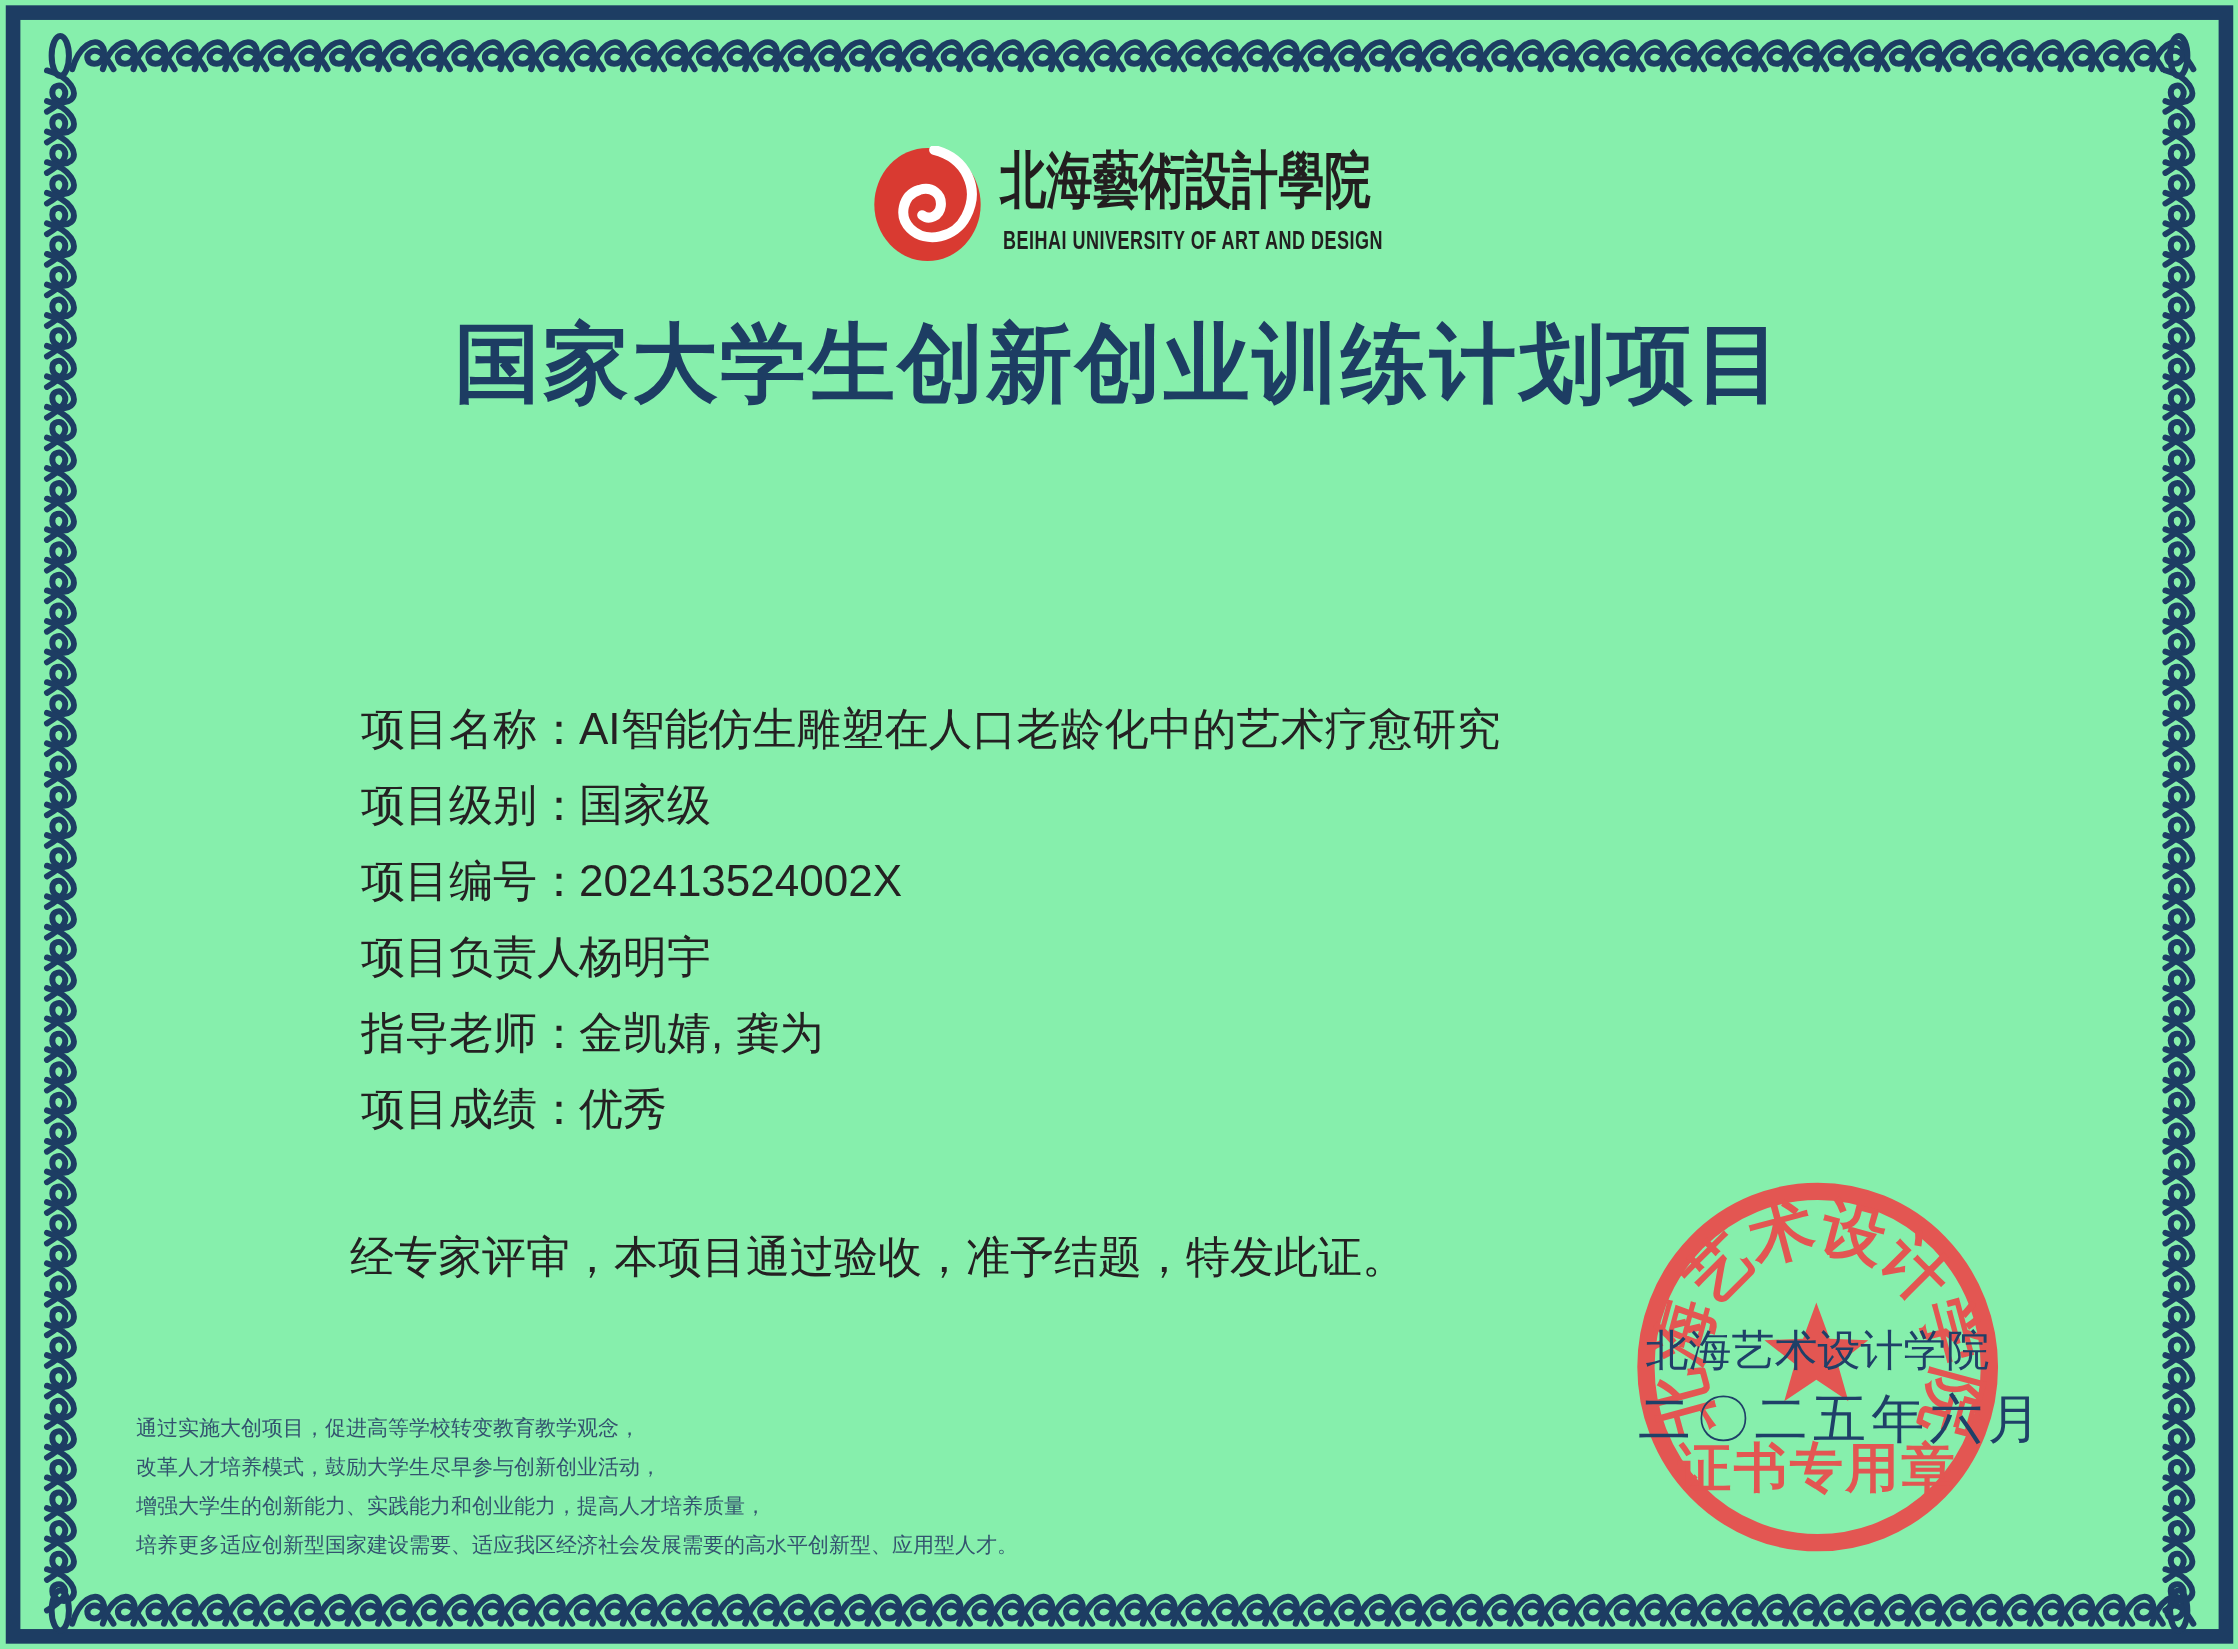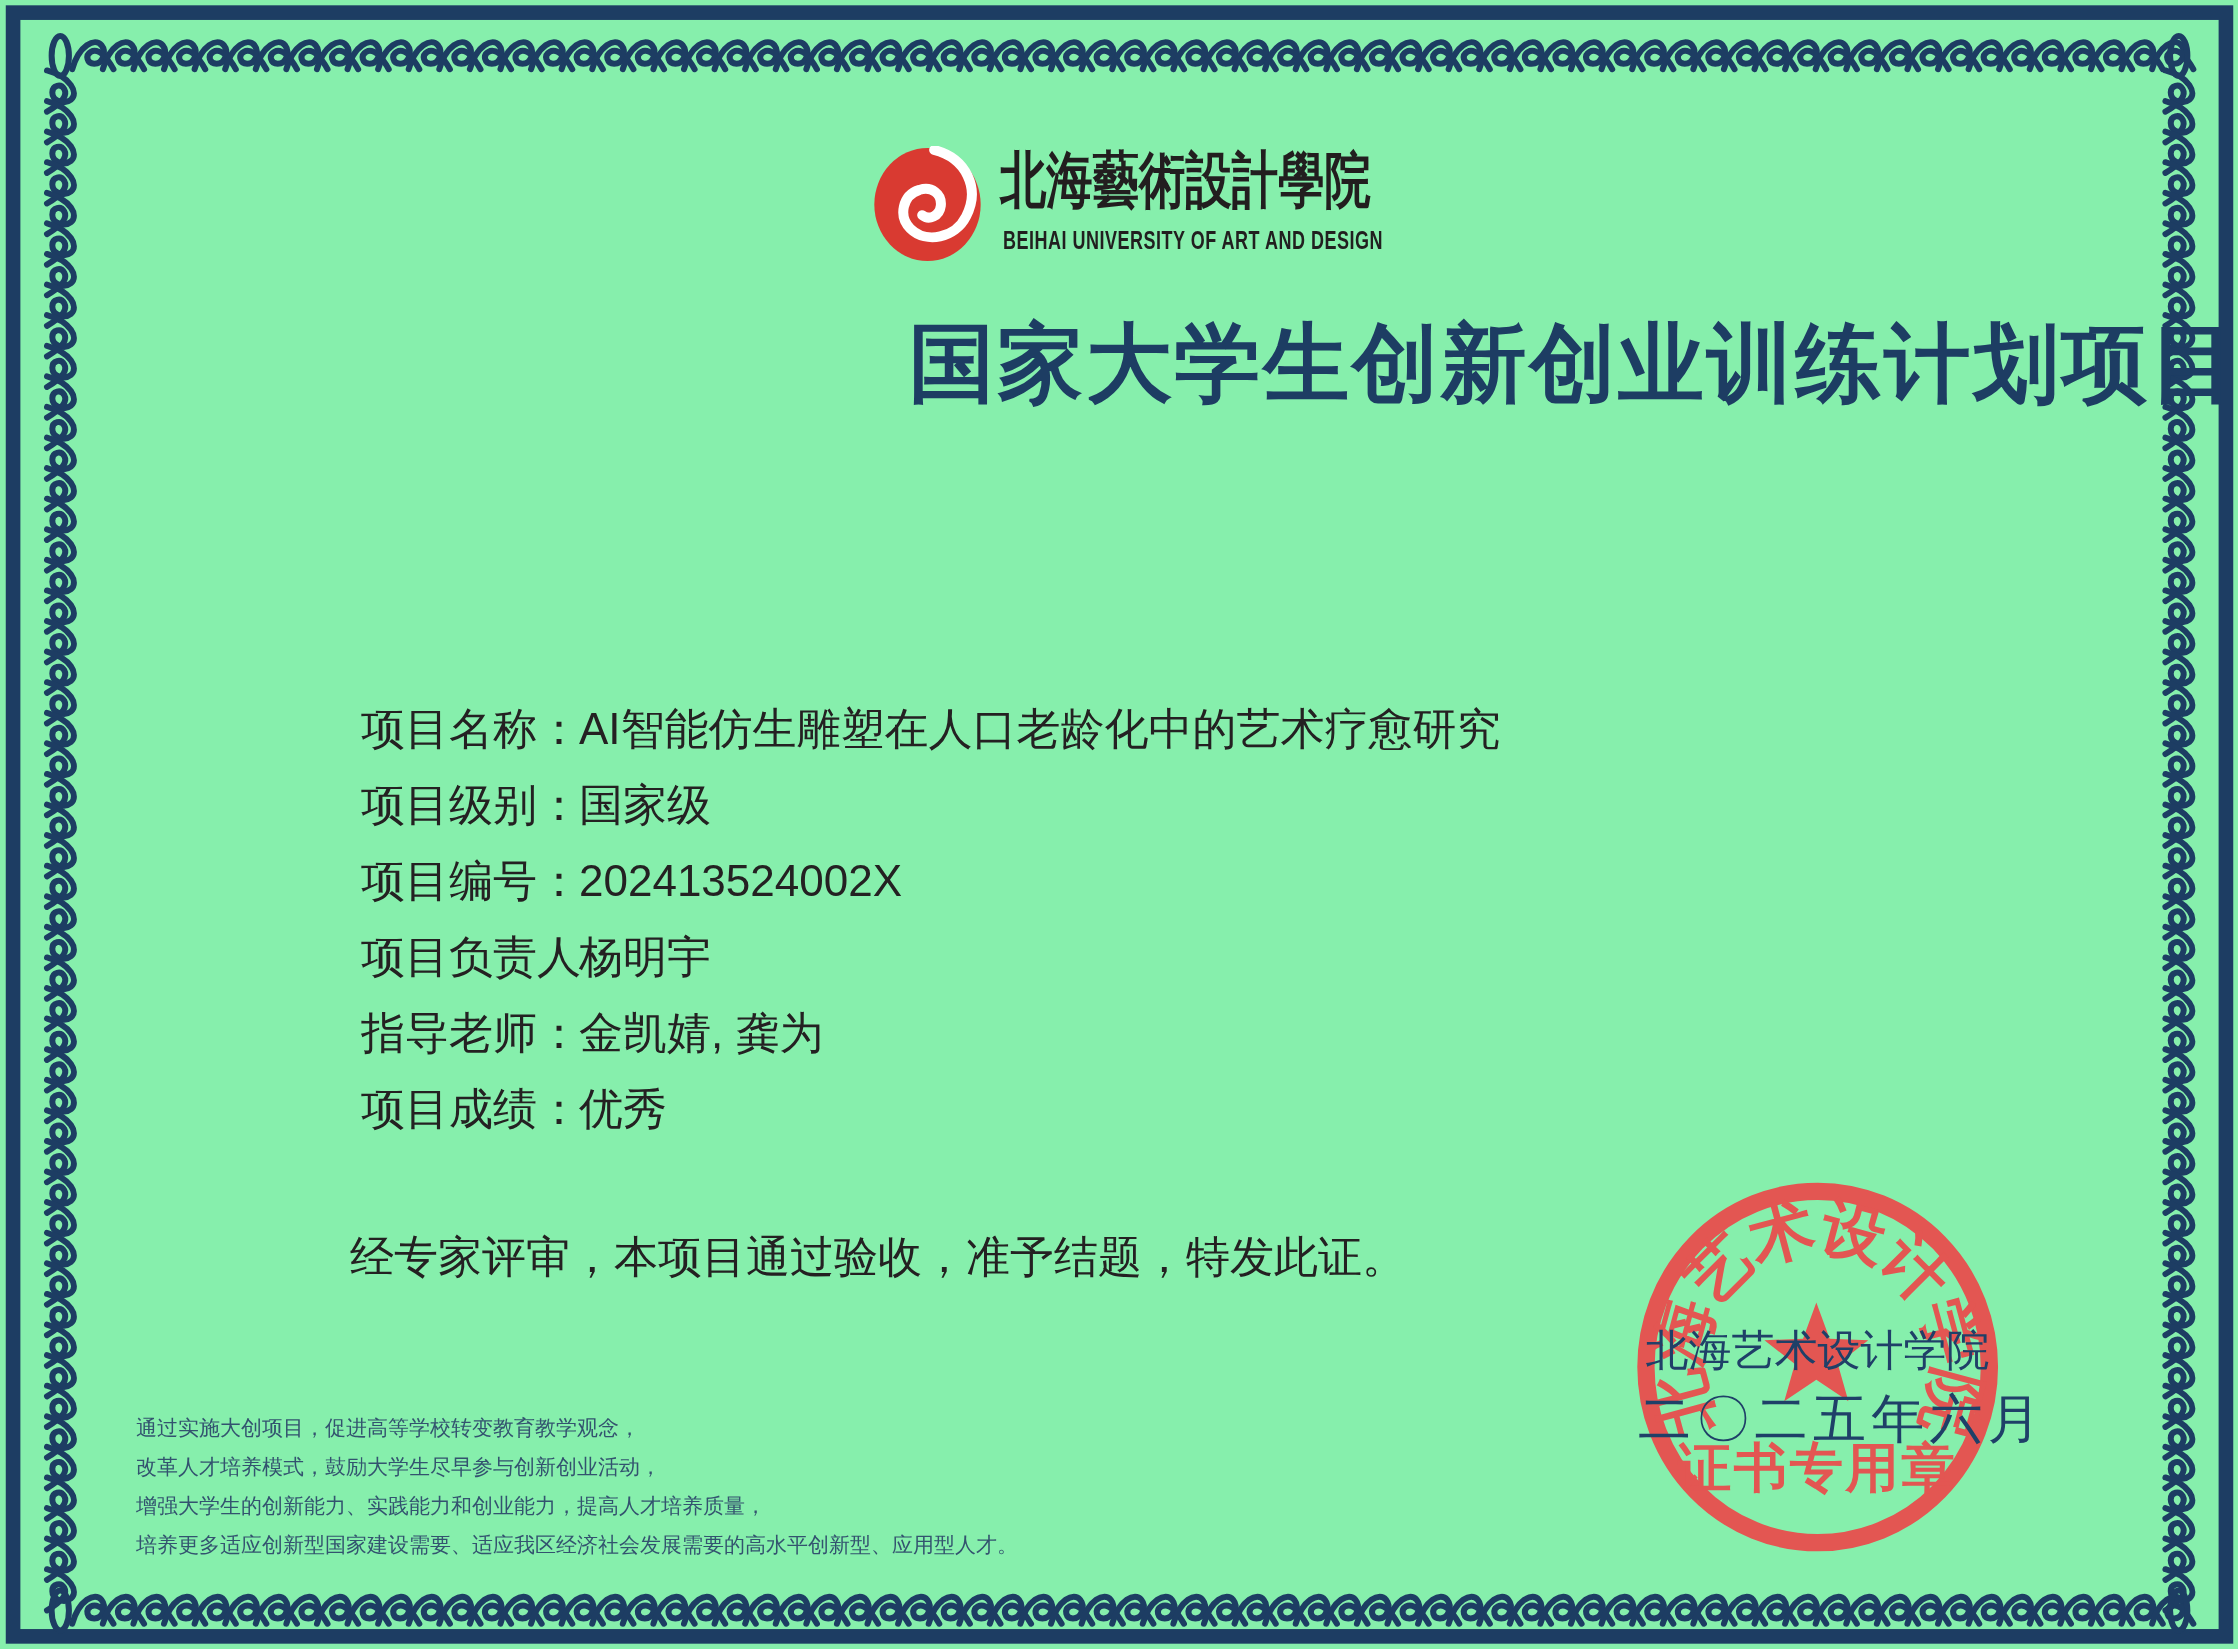--- a/index.html
+++ b/index.html
@@ -15,21 +15,21 @@
     font-family:"Liberation Serif","DejaVu Serif",serif; font-weight:bold;
     font-size:61px; line-height:80px; color:#221e1f;
     transform:scaleX(0.76); transform-origin:left center;
   }
   .logo-en {
     position:absolute; left:1003px; top:225px; white-space:nowrap;
     font-weight:bold; font-size:25px; line-height:31px; color:#211f1f; letter-spacing:0.7px;
     transform:scaleX(0.72); transform-origin:left center;
   }
   .cert-title {
-    position:absolute; left:0; top:318px; width:2239px; text-align:right;
+    position:absolute; left:0; top:318px; width:2239px; text-align:center;
     font-family:"Liberation Serif","DejaVu Serif",serif; font-weight:bold;
     font-size:86px; line-height:93px; color:var(--navy); letter-spacing:2.7px; white-space:nowrap;
   }
   .cert-subtitle {
     position:absolute; left:0; top:439px; width:2239px; text-align:center;
     font-family:"Liberation Serif","DejaVu Serif",serif; font-weight:bold;
     font-size:121px; line-height:133px; color:var(--navy); letter-spacing:9.3px; white-space:nowrap;
   }
 
   .fields { position:absolute; left:361px; top:692px; }

